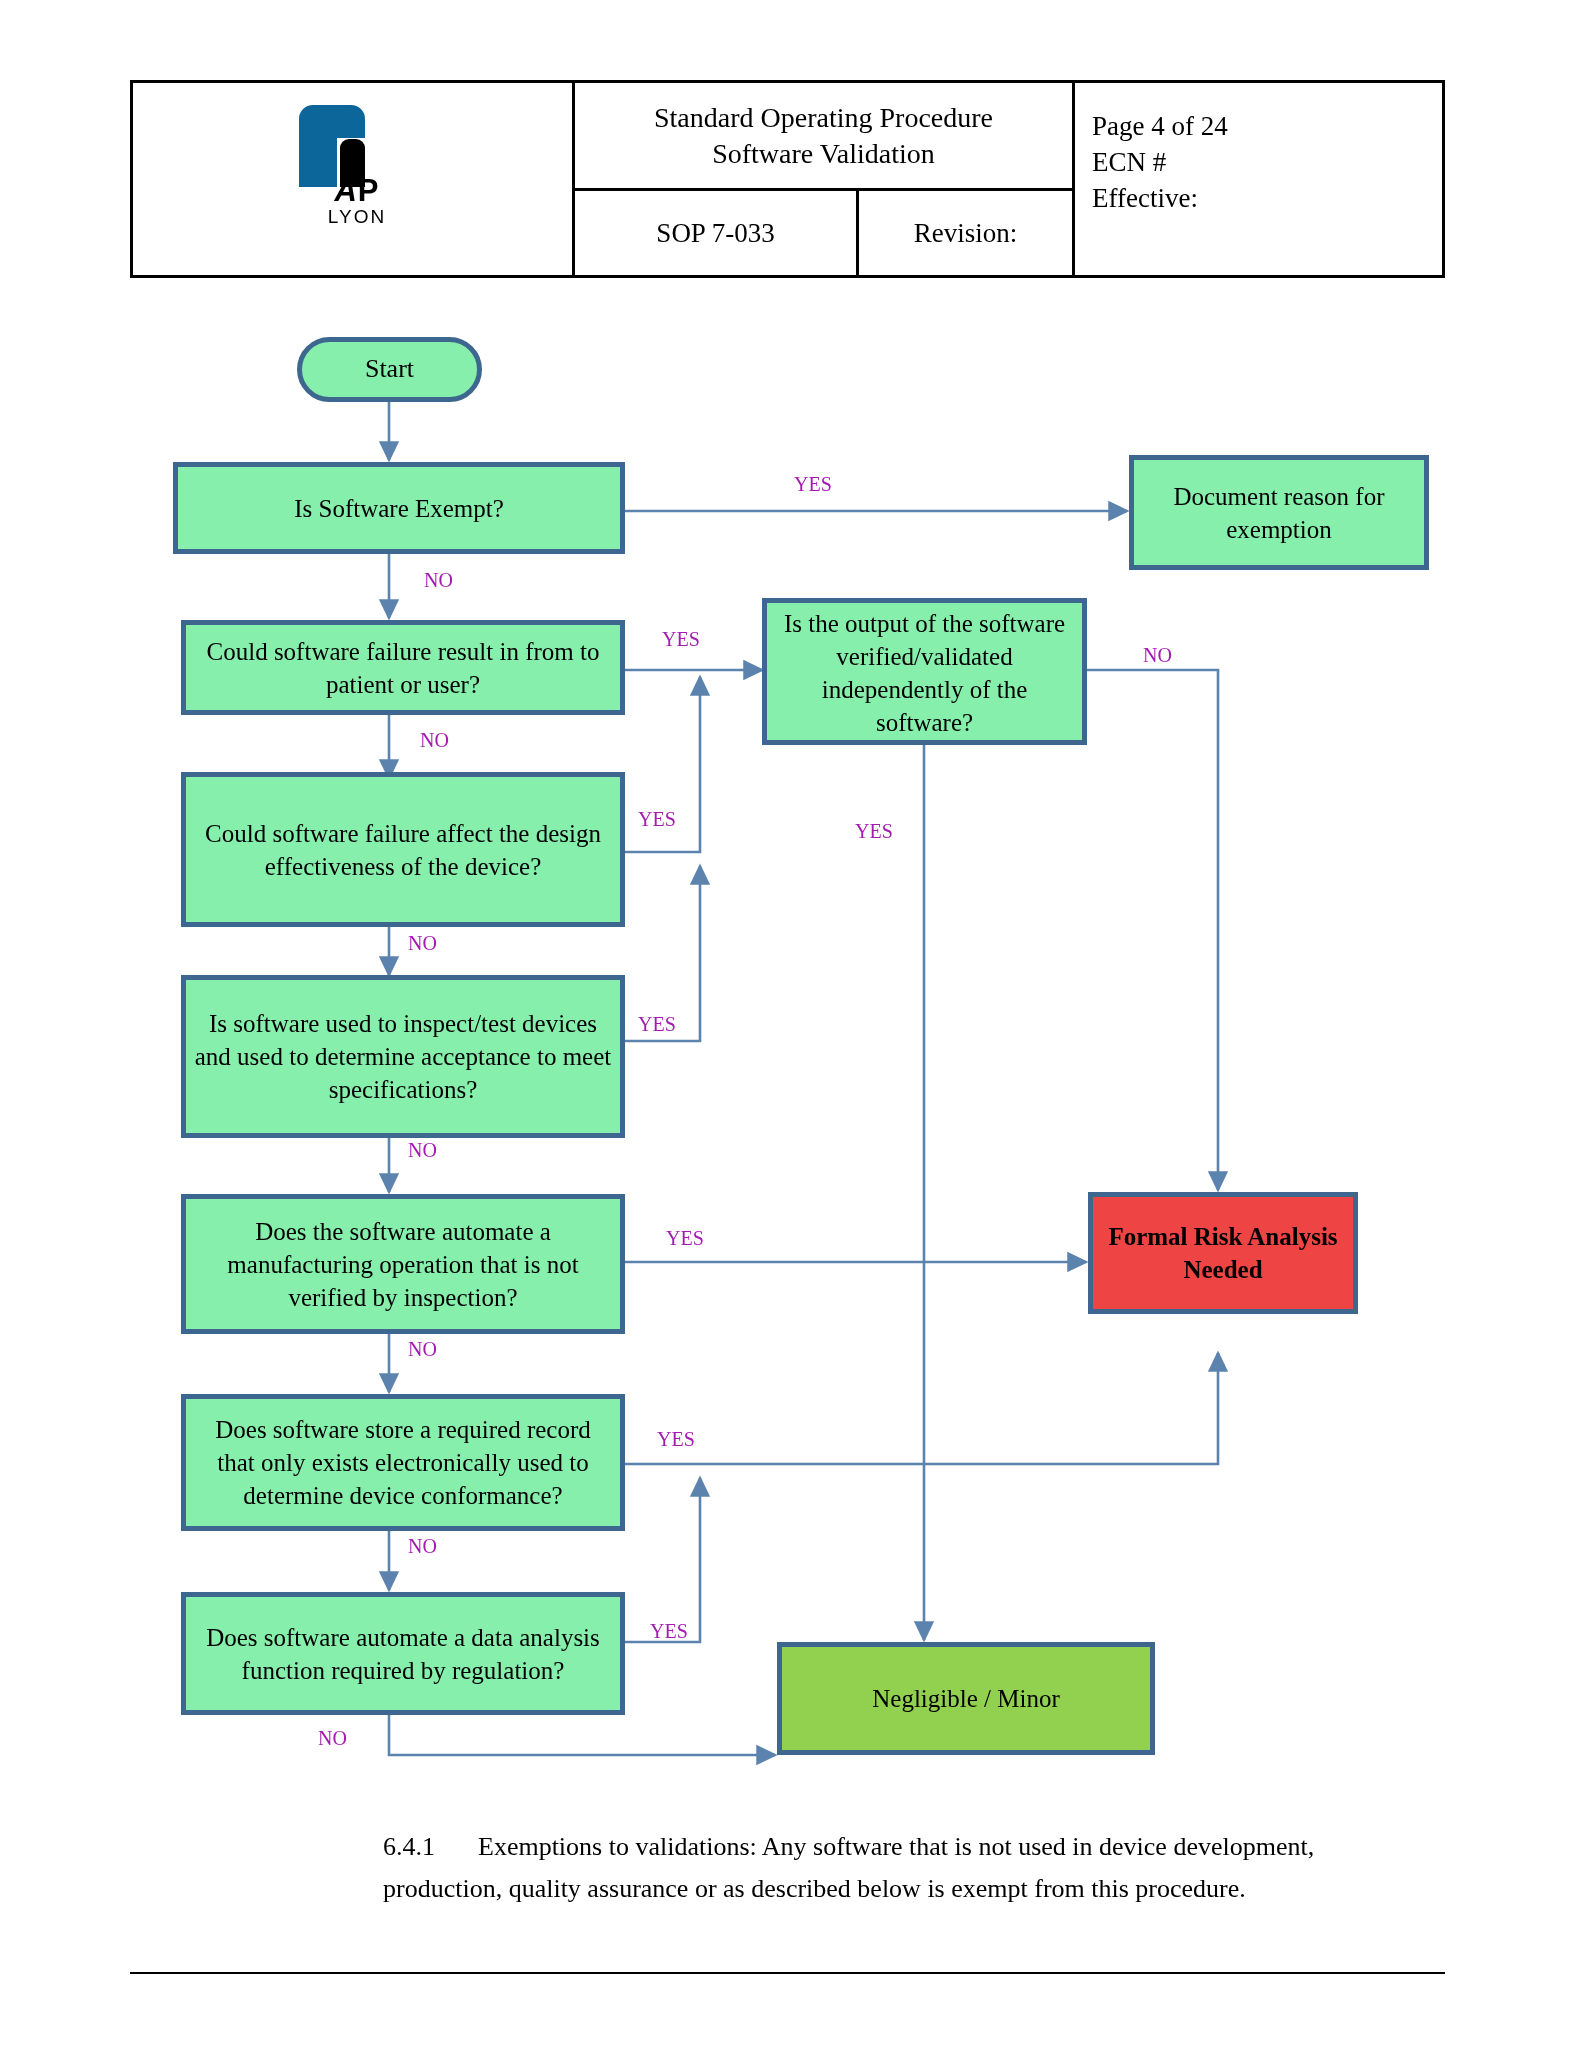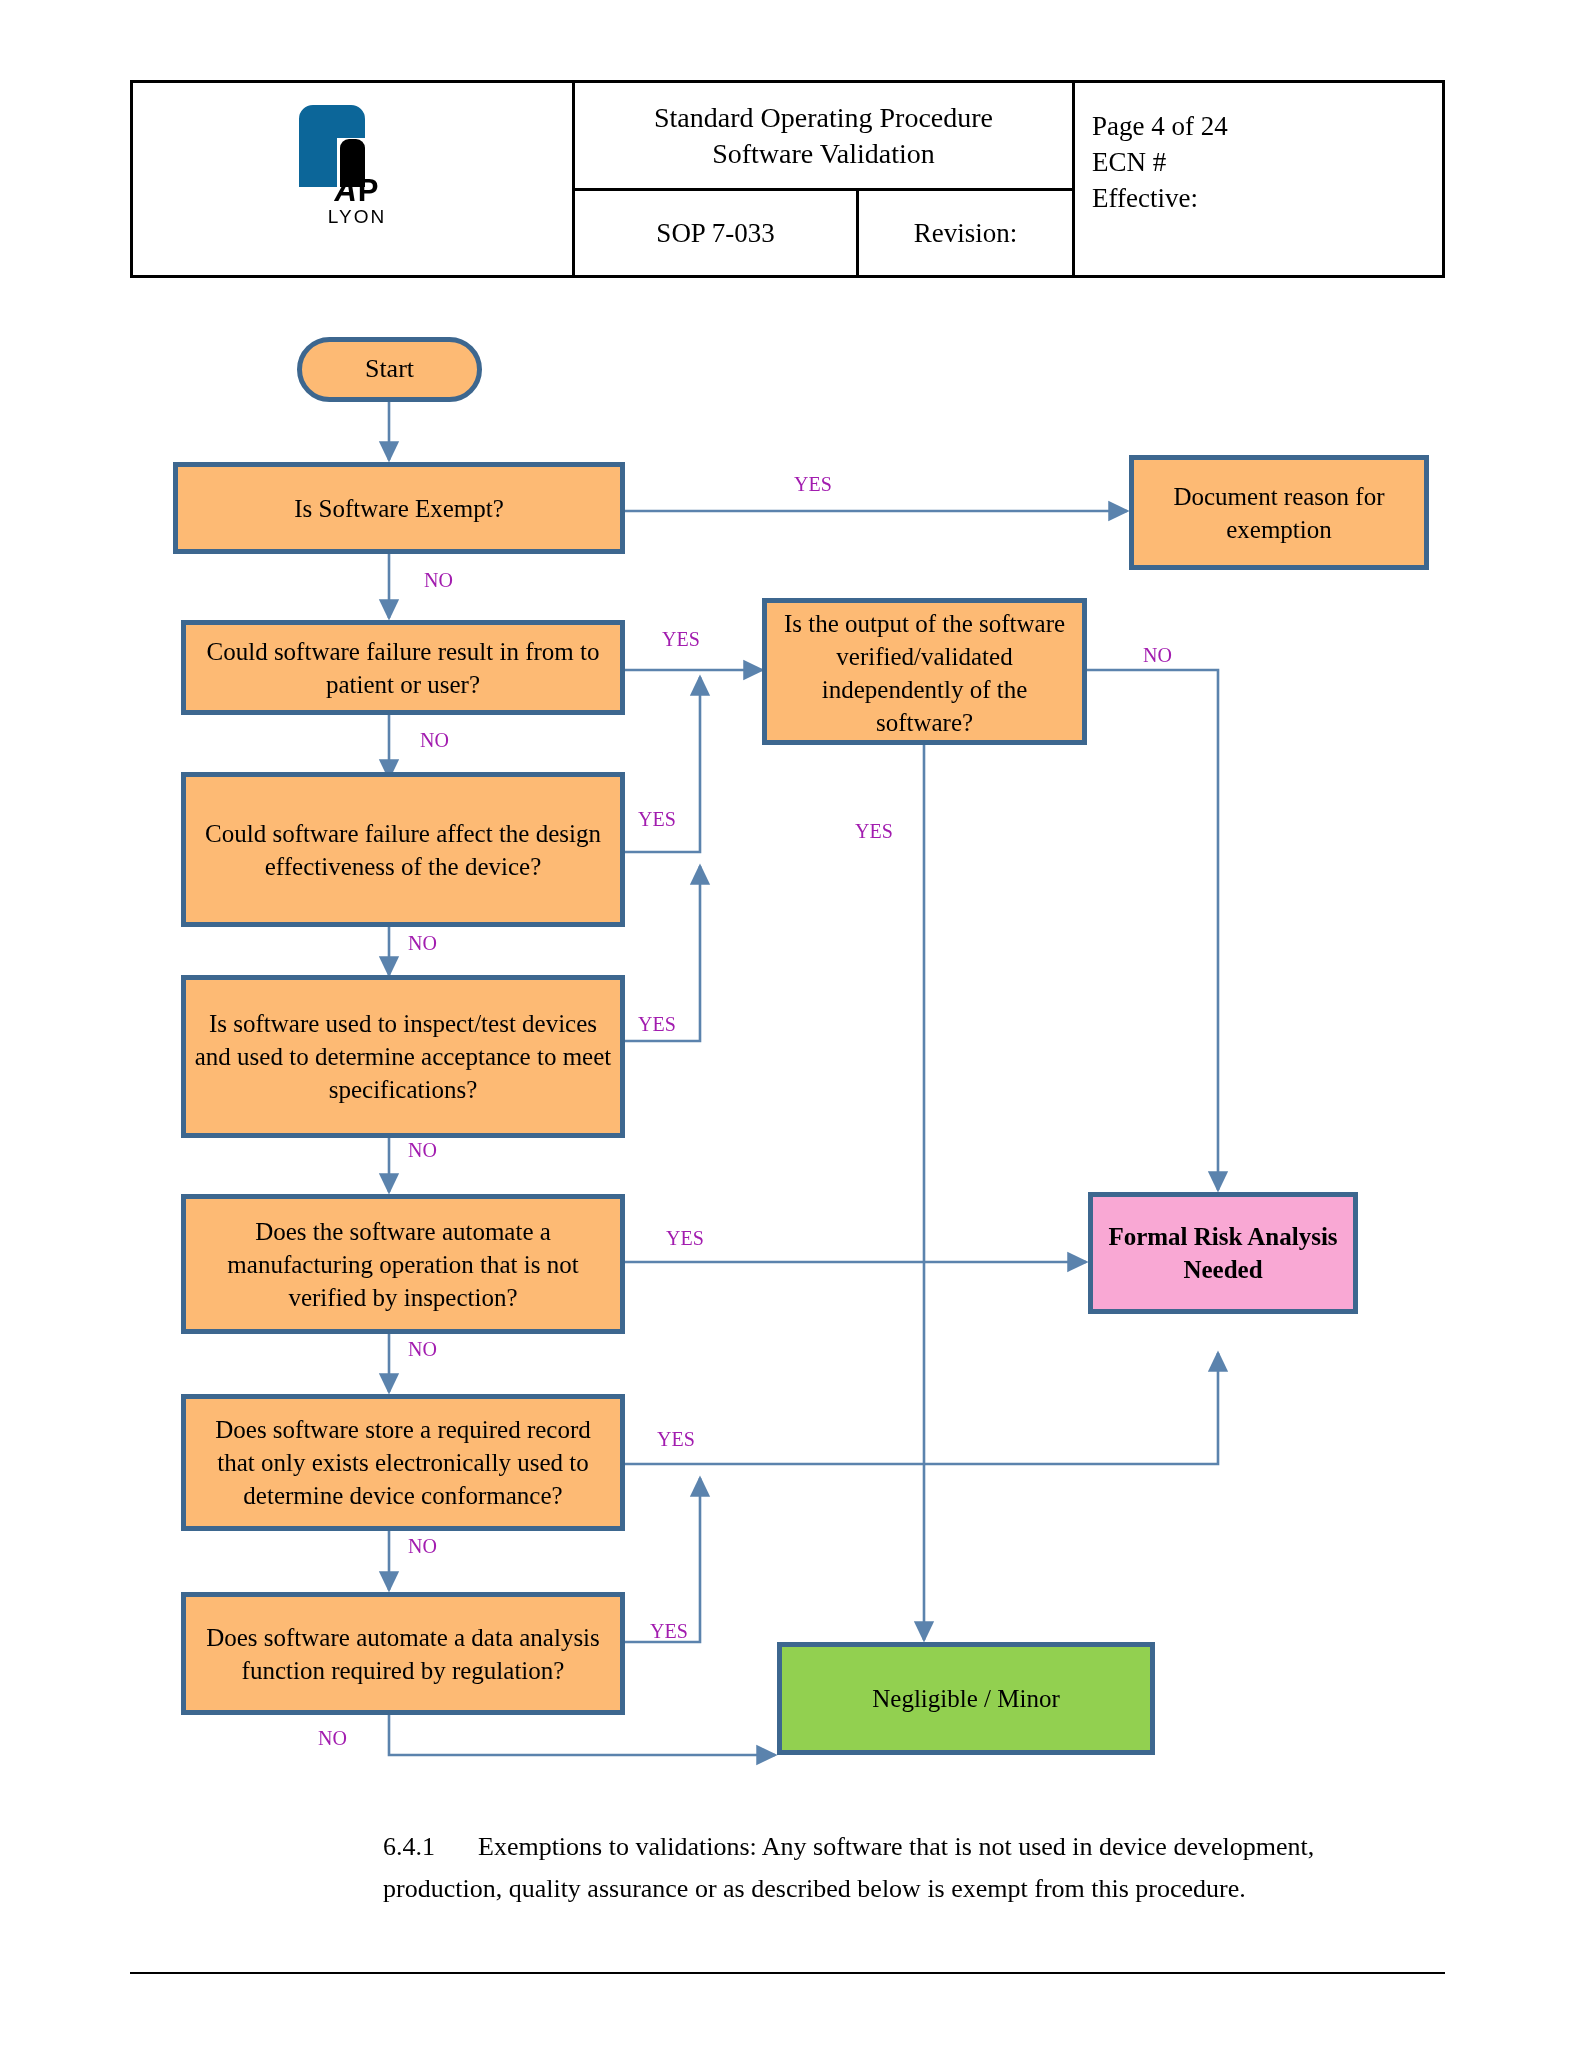--- a/index.html
+++ b/index.html
@@ -119,35 +119,35 @@
     left: 0;
     top: 0;
     width: 1583px;
     height: 2048px;
     pointer-events: none;
   }
   .node {
     position: absolute;
     box-sizing: border-box;
     border: 5px solid #3d678f;
-    background: #fdba74;
+    background: #86efac;
     display: flex;
     align-items: center;
     justify-content: center;
     text-align: center;
     font-size: 25px;
     line-height: 1.32;
     padding: 4px 8px;
   }
   .node.terminator {
     border-radius: 90px;
     font-size: 26px;
   }
   .node.red {
-    background: #f9a8d4;
+    background: #ef4444;
     font-weight: bold;
     font-size: 25px;
   }
   .node.green {
     background: #92d050;
     font-weight: normal;
     font-size: 25px;
   }
   .node .overflow-txt {
     display: block;

